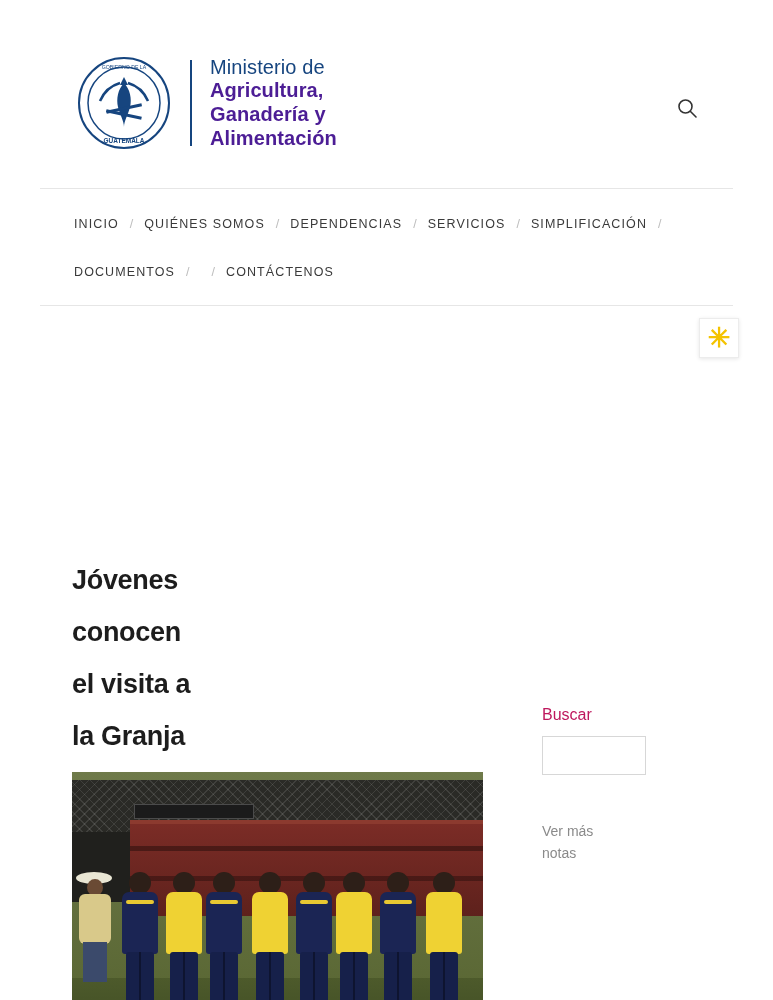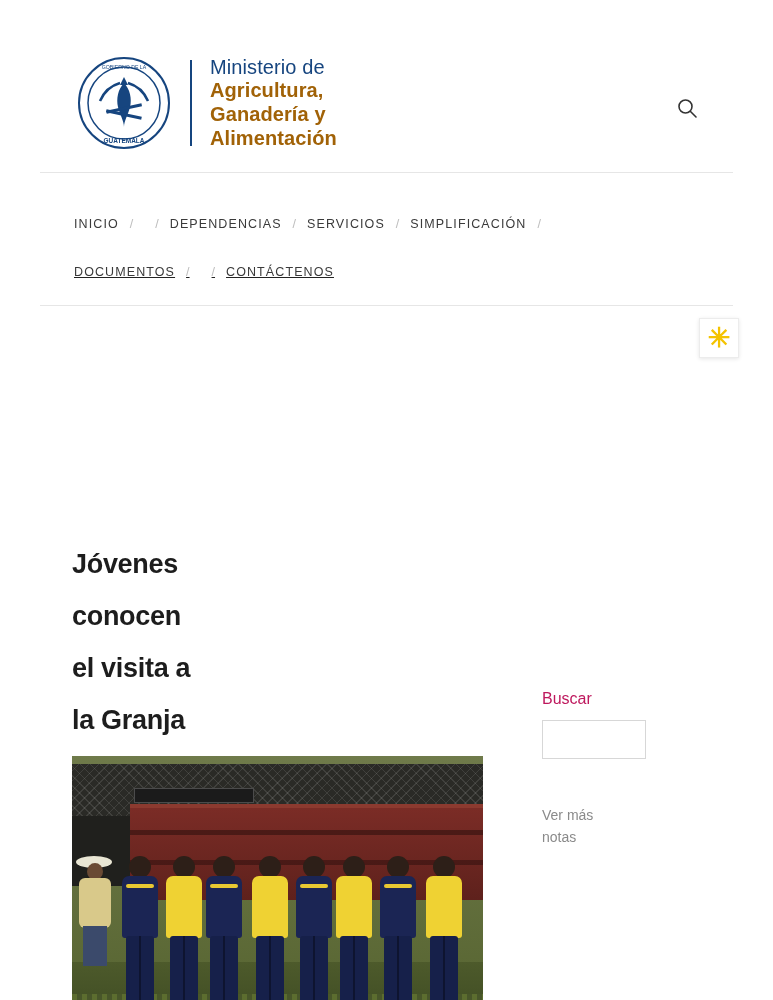--- a/index.html
+++ b/index.html
@@ -42,38 +42,38 @@
   }
   .brand-text { line-height: 1.18; }
   .brand-text .l1 {
     font-size: 20px;
     color: #16457f;
     font-weight: 400;
     letter-spacing: 0.1px;
   }
   .brand-text .l2, .brand-text .l3, .brand-text .l4 {
     font-size: 20px;
-    color: #a16207;
+    color: #4c1d95;
     font-weight: bold;
     letter-spacing: 0.1px;
   }
   .search-icon-btn {
     position: absolute;
     right: 74px; top: 96px;
     width: 24px; height: 24px;
     cursor: pointer;
   }
 
   
   .nav-wrap {
     position: relative;
-    margin: 0 40px;
+    margin: 16px 40px;
     border-top: 1px solid #e6e6e6;
     border-bottom: 1px solid #e6e6e6;
-    padding: 38px 34px 20px 34px;
+    padding: 22px 34px 20px 34px;
     min-height: 98px;
   }
   .nav {
     display: flex;
     flex-wrap: wrap;
     align-items: center;
     max-width: 600px;
   }
   .nav a {
     font-size: 12.5px;
@@ -82,21 +82,21 @@
     text-decoration: none;
     text-transform: uppercase;
     white-space: nowrap;
     padding: 6px 0;
   }
   .nav .sep {
     color: #bdbdbd;
     font-size: 12.5px;
     padding: 0 11px;
   }
-  .nav-row2 { margin-top: 22px; text-decoration: underline; }
+  .nav-row2 { margin-top: 22px; }
 
   
   .content {
     position: relative;
     padding: 0 40px;
   }
   .article {
     position: absolute;
     left: 72px; top: 232px;
     width: 412px;
@@ -260,20 +260,21 @@
         <circle cx="10.5" cy="10.5" r="6.5" fill="none" stroke="#333" stroke-width="1.6"></circle>
         <line x1="15.5" y1="15.5" x2="21" y2="21" stroke="#333" stroke-width="1.6" stroke-linecap="round"></line>
       </svg>
     </div>
   </div>
 
   <div class="nav-wrap">
     <div class="nav">
       <a href="#">INICIO</a>
       <span class="sep">/</span>
+      <a href="#">QUIÉNES SOMOS</a>
       <span class="sep">/</span>
       <a href="#">DEPENDENCIAS</a>
       <span class="sep">/</span>
       <a href="#">SERVICIOS</a>
       <span class="sep">/</span>
       <a href="#">SIMPLIFICACIÓN</a>
       <span class="sep">/</span>
     </div>
     <div class="nav nav-row2">
       <a href="#">DOCUMENTOS</a>

